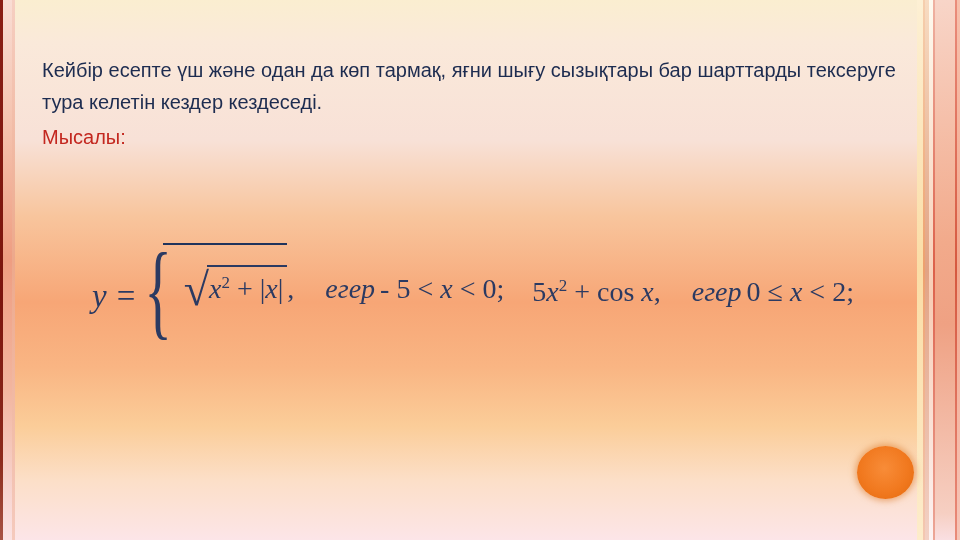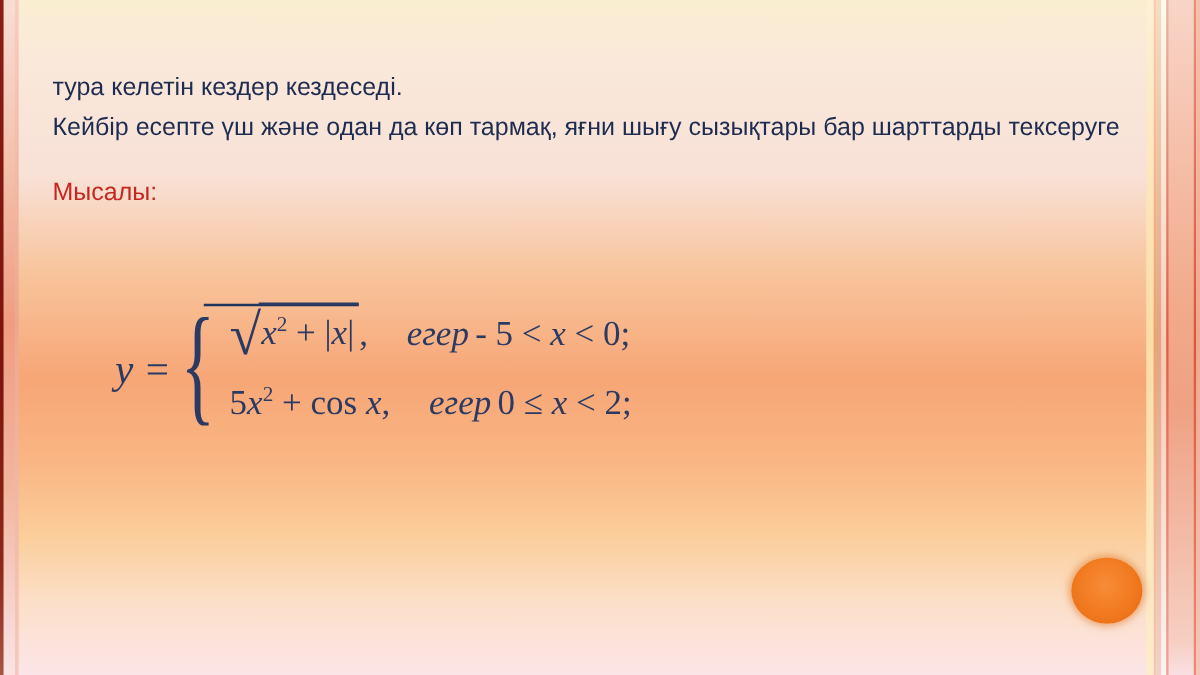--- a/index.html
+++ b/index.html
@@ -52,21 +52,21 @@
 
   
   .intro {
     position: absolute; left: 42px; top: 54px; width: 880px;
     font-size: 20px; line-height: 32px;
     color: var(--intro, #1d2c50);
   }
 
   
   .example {
-    position: absolute; left: 42px; top: 142px;
+    position: absolute; left: 42px; top: 125px;
     font-size: 20px; line-height: 24px;
     color: var(--example, #c3271f);
   }
 
   
   .title {
     position: absolute; left: 57px; top: 178px; width: 710px;
     margin: 0;
     font-family: "DejaVu Serif", "Liberation Serif", serif;
     font-weight: normal;
@@ -87,23 +87,23 @@
     font-family: "Liberation Serif", serif;
     color: var(--formula, #2b3a62);
   }
   .formula i { font-style: italic; }
   .lhs { font-size: 33px; display: flex; gap: 10px; align-items: baseline; position: relative; top: 7px; }
   .brace {
     font-size: 105px; line-height: 0.95; font-weight: 400;
     transform: scaleX(0.55); transform-origin: center;
     margin-left: -2px; position: relative; top: 1px;
   }
-  .rows { display: flex; flex-direction: column; margin-left: 0px; }
+  .rows { display: flex; flex-direction: row; margin-left: 0px; }
   .frow { font-size: 28px; white-space: nowrap; }
-  .frow-2 { margin-top: 12px; }
+  .frow-2 { margin-top: 12px; margin-left: 28px; }
   .radical { font-size: 46px; vertical-align: -7px; letter-spacing: -2px; font-style: normal; }
   .radicand {
     display: inline-block;
     border-top: 2px solid currentColor;
     padding: 1px 4px 0 2px;
     line-height: 30px;
   }
   .frow sup { font-size: 17px; }
   .cond { margin-left: 24px; }
   .cond .w { margin-right: 5px; }
@@ -133,22 +133,22 @@
     <div class="br-s2"></div>
     <div class="br-s3"></div>
     <div class="br-s4"></div>
     <div class="br-s5"></div>
     <div class="br-s6"></div>
     <div class="br-s7"></div>
     <div class="br-s8"></div>
   </div>
 
   <div class="intro">
+    <div>Кейбір есепте үш және одан да көп тармақ, яғни шығу сызықтары бар шарттарды тексеруге</div>
     <div>тура келетін кездер кездеседі.</div>
-    <div>Кейбір есепте үш және одан да көп тармақ, яғни шығу сызықтары бар шарттарды тексеруге</div>
   </div>
 
   <div class="example">Мысалы:</div>
 
   <div class="title-underline"></div>
 
   <div class="formula">
     <span class="lhs">
       <i>y</i>
       <span>=</span>

